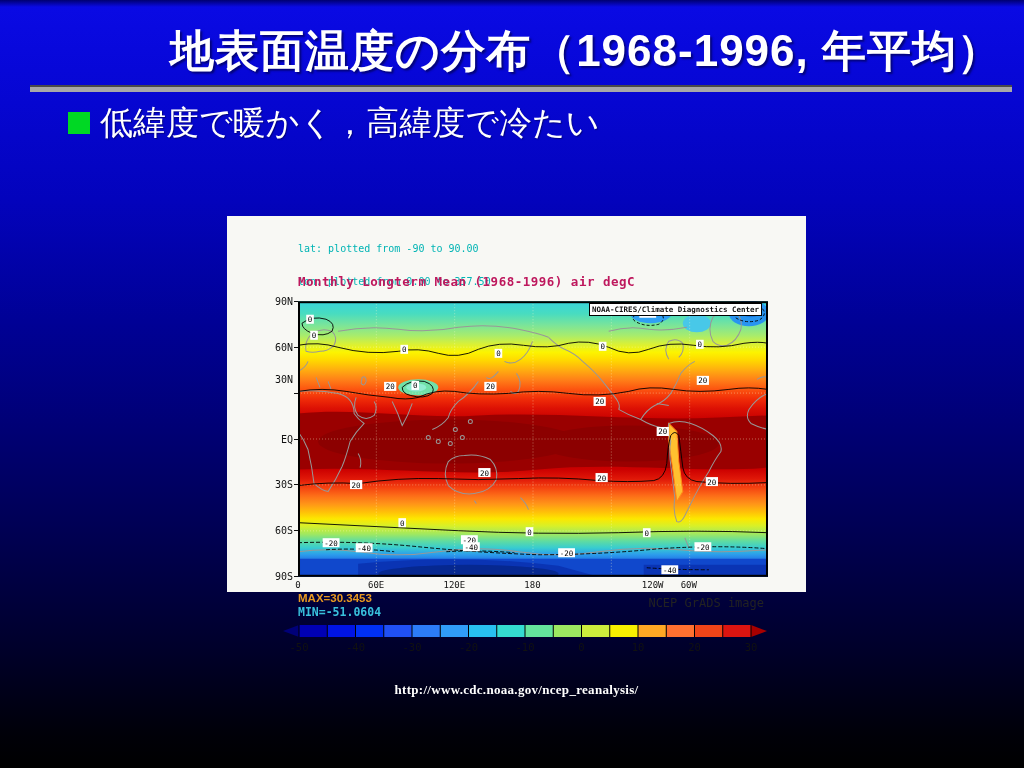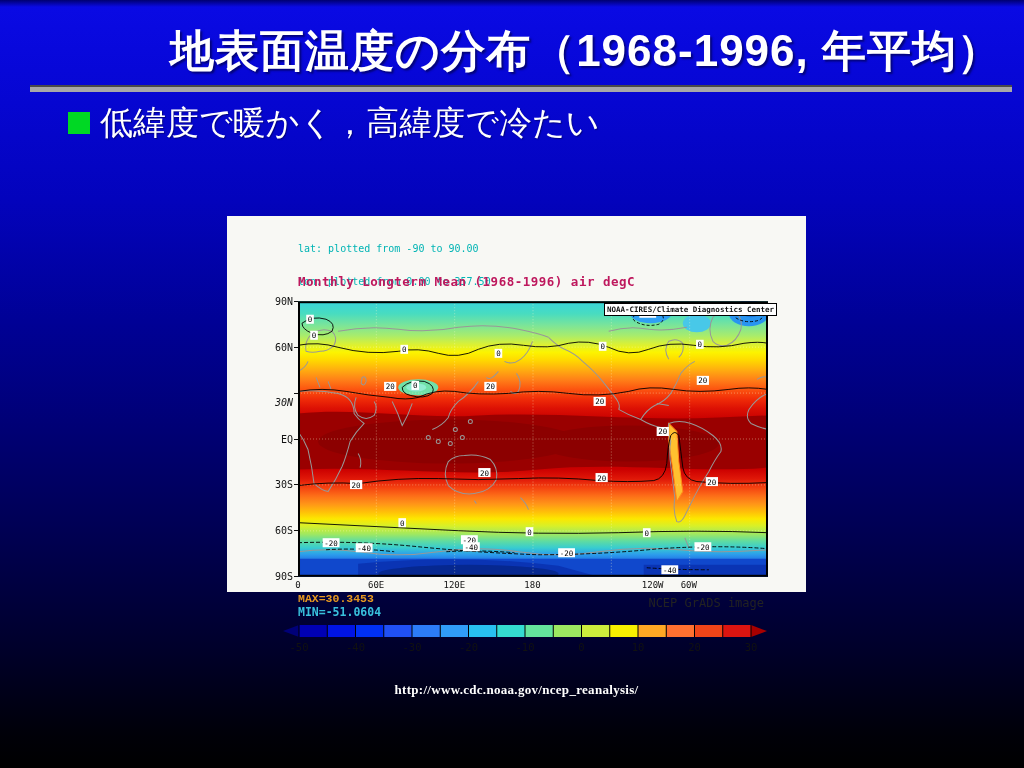--- a/index.html
+++ b/index.html
@@ -31,28 +31,28 @@
   #image-panel *{position:absolute;}
   #info-lines{left:71px;top:5px;font-family:"DejaVu Sans Mono",monospace;
     font-size:10px;line-height:11px;color:#00b4b4;white-space:pre;}
   #info-lines div{position:static;}
   #map-title{left:71px;top:58px;font-family:"DejaVu Sans Mono",monospace;
     font-size:12.5px;font-weight:bold;color:#be185d;white-space:nowrap;letter-spacing:.5px;}
   #map-svg{left:71px;top:85px;}
   #credit-box{
     left:362px;top:87px;background:#ffffff;border:1px solid #000;
     font-family:"DejaVu Sans Mono",monospace;font-size:7.5px;font-weight:bold;
-    color:#111;padding:1px 2px;white-space:nowrap;z-index:5;margin-left:15px;
+    color:#111;padding:1px 2px;white-space:nowrap;z-index:5;
   }
   .lat-label{width:30px;text-align:right;font-family:"DejaVu Sans Mono",monospace;
     font-size:10px;color:#111;}
   .lat-tick{width:4px;height:1px;background:#111;}
   .lon-label{width:36px;text-align:center;font-family:"DejaVu Sans Mono",monospace;
     font-size:9px;color:#111;}
-  #stat-max{left:71px;top:376px;font-family:Liberation Mono, monospace;
+  #stat-max{left:71px;top:376px;font-family:Liberation Sans, sans-serif;
     font-size:11.5px;font-weight:bold;color:#e89820;}
   #stat-min{left:71px;top:389px;font-family:"DejaVu Sans Mono",monospace;
     font-size:11.5px;font-weight:bold;color:#38c0dc;}
   #source-label{left:365px;top:380px;width:172px;text-align:right;
     font-family:"DejaVu Sans Mono",monospace;font-size:12px;color:#222;}
   #colorbar-svg{left:56px;top:406px;}
   #page-url{
     left:227px;top:682px;width:579px;text-align:center;color:#ffffff;
     font-family:"Liberation Serif",serif;font-size:13px;font-weight:bold;
     letter-spacing:.3px;
@@ -257,21 +257,21 @@
 
     <rect x="1" y="1" width="467" height="273" fill="none" stroke="#000" stroke-width="2"></rect>
   </svg>
 
   <div id="credit-box">NOAA-CIRES/Climate Diagnostics Center</div>
   <div id="lat-axis">
       <div class="lat-label" style="left: 36px; top: 80px;">90N</div>
       <div class="lat-tick" style="left: 67px; top: 85px;"></div>
       <div class="lat-label" style="left: 36px; top: 125.833px;">60N</div>
       <div class="lat-tick" style="left: 67px; top: 130.833px;"></div>
-      <div class="lat-label" style="left: 36px; top: 181px; font-style: italic;">30N</div>
+      <div class="lat-label" style="left: 36px; top: 158px;">30N</div>
       <div class="lat-tick" style="left: 67px; top: 176.667px;"></div>
       <div class="lat-label" style="left: 36px; top: 217.5px;">EQ</div>
       <div class="lat-tick" style="left: 67px; top: 222.5px;"></div>
       <div class="lat-label" style="left: 36px; top: 263.333px;">30S</div>
       <div class="lat-tick" style="left: 67px; top: 268.333px;"></div>
       <div class="lat-label" style="left: 36px; top: 309.167px;">60S</div>
       <div class="lat-tick" style="left: 67px; top: 314.167px;"></div>
       <div class="lat-label" style="left: 36px; top: 355px;">90S</div>
       <div class="lat-tick" style="left: 67px; top: 360px;"></div>
     </div>

